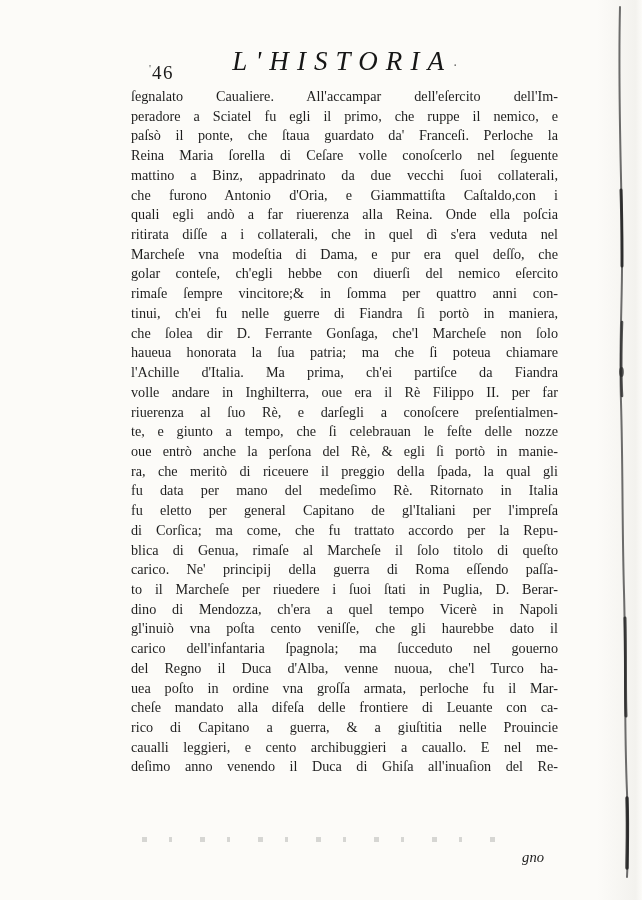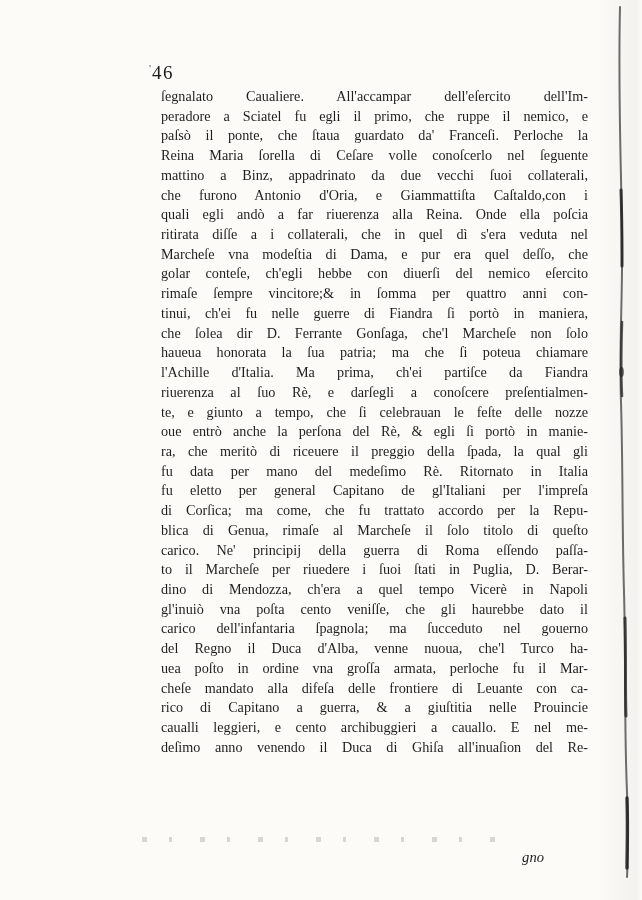--- a/index.html
+++ b/index.html
@@ -24,21 +24,20 @@
     font-style: italic; font-size: 27px; letter-spacing: .30em;
     color: #161616; white-space: nowrap;
   }
   .title .tmark { letter-spacing: 0; font-size: 14px; opacity: .65; margin-left: 1px; }
 
   
   .textblock {
     position: absolute; left: 131px; top: 87px; width: 427px;
     color: #1e1e1e; font-size: 14.2px; line-height: 19.72px;
     text-rendering: optimizeLegibility;
-    margin-left: 30px;
   }
   .text-line {
     text-align: justify;
     text-align-last: justify;
     height: 19.72px;
     overflow: hidden;
   }
   .catchword {
     position: absolute; left: 131px; top: 849px; width: 427px;
     box-sizing: border-box; padding-right: 14px;
@@ -55,38 +54,40 @@
       #454545 27px 30px, transparent 30px 58px);
   }
 </style>
 </head>
 <body>
 
 <div class="scan">
 
   <div class="header">
     <span class="pagenum"><span class="mark">'</span><span>46</span></span>
+    <div class="title"><span>L'HISTORIA</span><span class="tmark">·</span></div>
   </div>
 
   <div class="textblock">
       <div class="text-line">ſegnalato Caualiere. All'accampar dell'eſercito dell'Im-</div>
       <div class="text-line">peradore a Sciatel fu egli il primo, che ruppe il nemico, e</div>
       <div class="text-line">paſsò il ponte, che ſtaua guardato da' Franceſi. Perloche la</div>
       <div class="text-line">Reina Maria ſorella di Ceſare volle conoſcerlo nel ſeguente</div>
       <div class="text-line">mattino a Binz, appadrinato da due vecchi ſuoi collaterali,</div>
       <div class="text-line">che furono Antonio d'Oria, e Giammattiſta Caſtaldo,con i</div>
       <div class="text-line">quali egli andò a far riuerenza alla Reina. Onde ella poſcia</div>
       <div class="text-line">ritirata diſſe a i collaterali, che in quel dì s'era veduta nel</div>
       <div class="text-line">Marcheſe vna modeſtia di Dama, e pur era quel deſſo, che</div>
       <div class="text-line">golar conteſe, ch'egli hebbe con diuerſi del nemico eſercito</div>
       <div class="text-line">rimaſe ſempre vincitore;&amp; in ſomma per quattro anni con-</div>
       <div class="text-line">tinui, ch'ei fu nelle guerre di Fiandra ſi portò in maniera,</div>
       <div class="text-line">che ſolea dir D. Ferrante Gonſaga, che'l Marcheſe non ſolo</div>
       <div class="text-line">haueua honorata la ſua patria; ma che ſi poteua chiamare</div>
       <div class="text-line">l'Achille d'Italia. Ma prima, ch'ei partiſce da Fiandra</div>
+      <div class="text-line">volle andare in Inghilterra, oue era il Rè Filippo II. per far</div>
       <div class="text-line">riuerenza al ſuo Rè, e darſegli a conoſcere preſentialmen-</div>
       <div class="text-line">te, e giunto a tempo, che ſi celebrauan le feſte delle nozze</div>
       <div class="text-line">oue entrò anche la perſona del Rè, &amp; egli ſi portò in manie-</div>
       <div class="text-line">ra, che meritò di riceuere il preggio della ſpada, la qual gli</div>
       <div class="text-line">fu data per mano del medeſimo Rè. Ritornato in Italia</div>
       <div class="text-line">fu eletto per general Capitano de gl'Italiani per l'impreſa</div>
       <div class="text-line">di Corſica; ma come, che fu trattato accordo per la Repu-</div>
       <div class="text-line">blica di Genua, rimaſe al Marcheſe il ſolo titolo di queſto</div>
       <div class="text-line">carico. Ne' principij della guerra di Roma eſſendo paſſa-</div>
       <div class="text-line">to il Marcheſe per riuedere i ſuoi ſtati in Puglia, D. Berar-</div>

